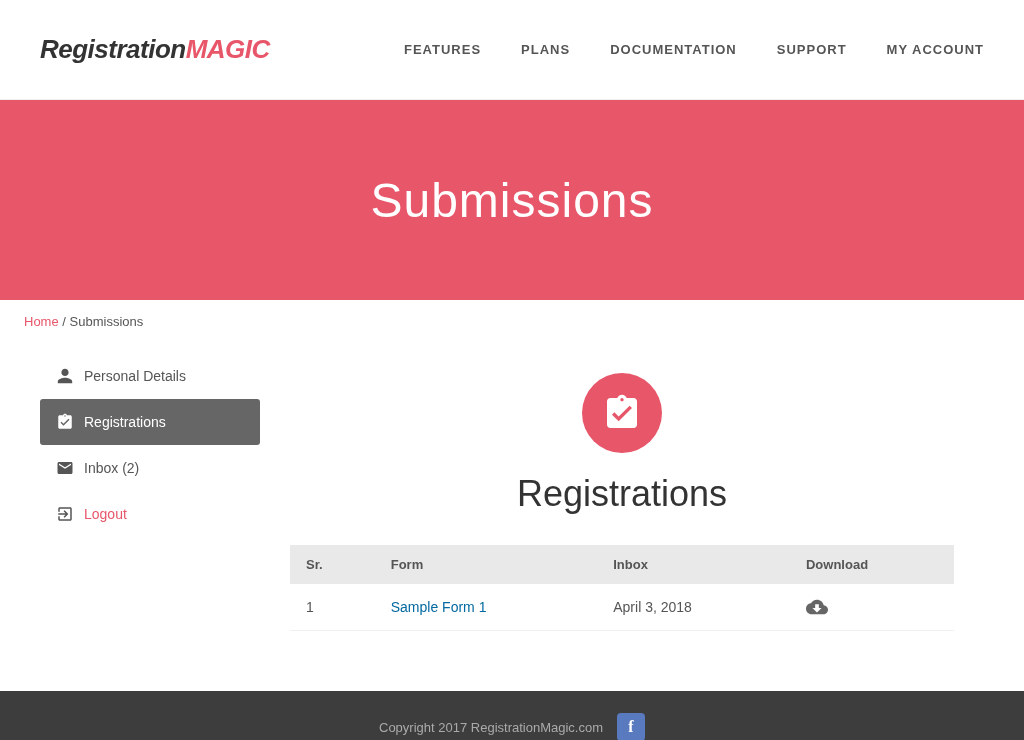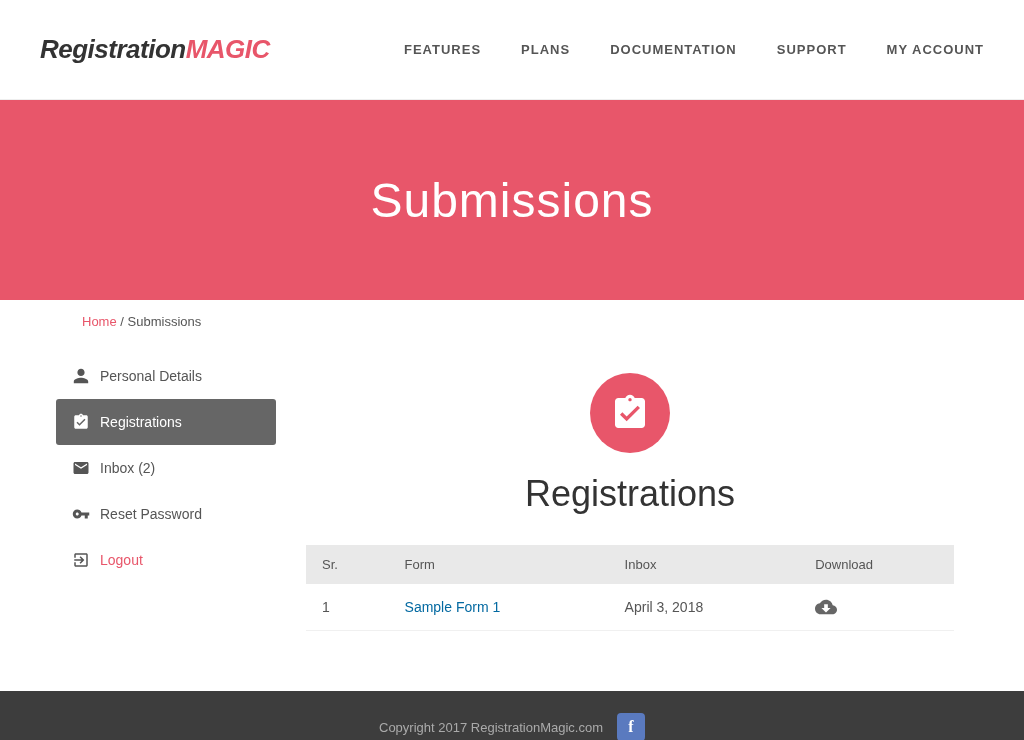--- a/index.html
+++ b/index.html
@@ -43,35 +43,34 @@
     }
     #hero h1 {
       color: #fff;
       font-size: 48px;
       font-weight: 300;
       letter-spacing: 1px;
     }
 
     
     #breadcrumb {
-      padding: 14px 40px;
+      padding: 14px 24px;
       font-size: 13px;
       color: #555;
-      margin-left: 42px;
     }
     #breadcrumb a {
       color: #e8566a;
       text-decoration: none;
     }
     #breadcrumb span { color: #555; }
 
     
     #main-content {
       display: flex;
-      padding: 0 40px 40px 56px;
+      padding: 0 40px 40px 40px;
       gap: 0;
     }
 
     
     #sidebar {
       width: 220px;
       flex-shrink: 0;
       padding-top: 10px;
     }
     .sidebar-item {
@@ -137,21 +136,21 @@
       width: 100%;
       border-collapse: collapse;
       font-size: 14px;
     }
     #reg-table thead tr {
       background: #e9e9e9;
     }
     #reg-table th {
       padding: 12px 16px;
       text-align: left;
-      font-weight: 400;
+      font-weight: 700;
       color: #555;
       font-size: 13px;
     }
     #reg-table td {
       padding: 12px 16px;
       border-bottom: 1px solid #f0f0f0;
       color: #555;
     }
     .form-link {
       color: #0369a1;
@@ -253,28 +252,20 @@
           </span>
           <span>Registrations</span>
         </div>
         <div class="sidebar-item">
           <span class="icon">
             <svg viewBox="0 0 24 24" fill="currentColor" width="18" height="18">
               <path d="M20 4H4c-1.1 0-2 .9-2 2v12c0 1.1.9 2 2 2h16c1.1 0 2-.9 2-2V6c0-1.1-.9-2-2-2zm0 4l-8 5-8-5V6l8 5 8-5v2z"></path>
             </svg>
           </span>
           <span>Inbox (2)</span>
-        </div>
-        <div class="sidebar-item">
-          <span class="icon">
-            <svg viewBox="0 0 24 24" fill="currentColor" width="18" height="18">
-              <path d="M12.65 10C11.83 7.67 9.61 6 7 6c-3.31 0-6 2.69-6 6s2.69 6 6 6c2.61 0 4.83-1.67 5.65-4H17v4h4v-4h2v-4H12.65zM7 14c-1.1 0-2-.9-2-2s.9-2 2-2 2 .9 2 2-.9 2-2 2z"></path>
-            </svg>
-          </span>
-          <span>Reset Password</span>
         </div>
         <div class="sidebar-item">
           <span class="icon">
             <svg viewBox="0 0 24 24" fill="currentColor" width="18" height="18">
               <path d="M10.09 15.59L11.5 17l5-5-5-5-1.41 1.41L12.67 11H3v2h9.67l-2.58 2.59zM19 3H5c-1.11 0-2 .9-2 2v4h2V5h14v14H5v-4H3v4c0 1.1.89 2 2 2h14c1.1 0 2-.9 2-2V5c0-1.1-.9-2-2-2z"></path>
             </svg>
           </span>
           <span style="color:#e8566a;">Logout</span>
         </div>
       </aside>

